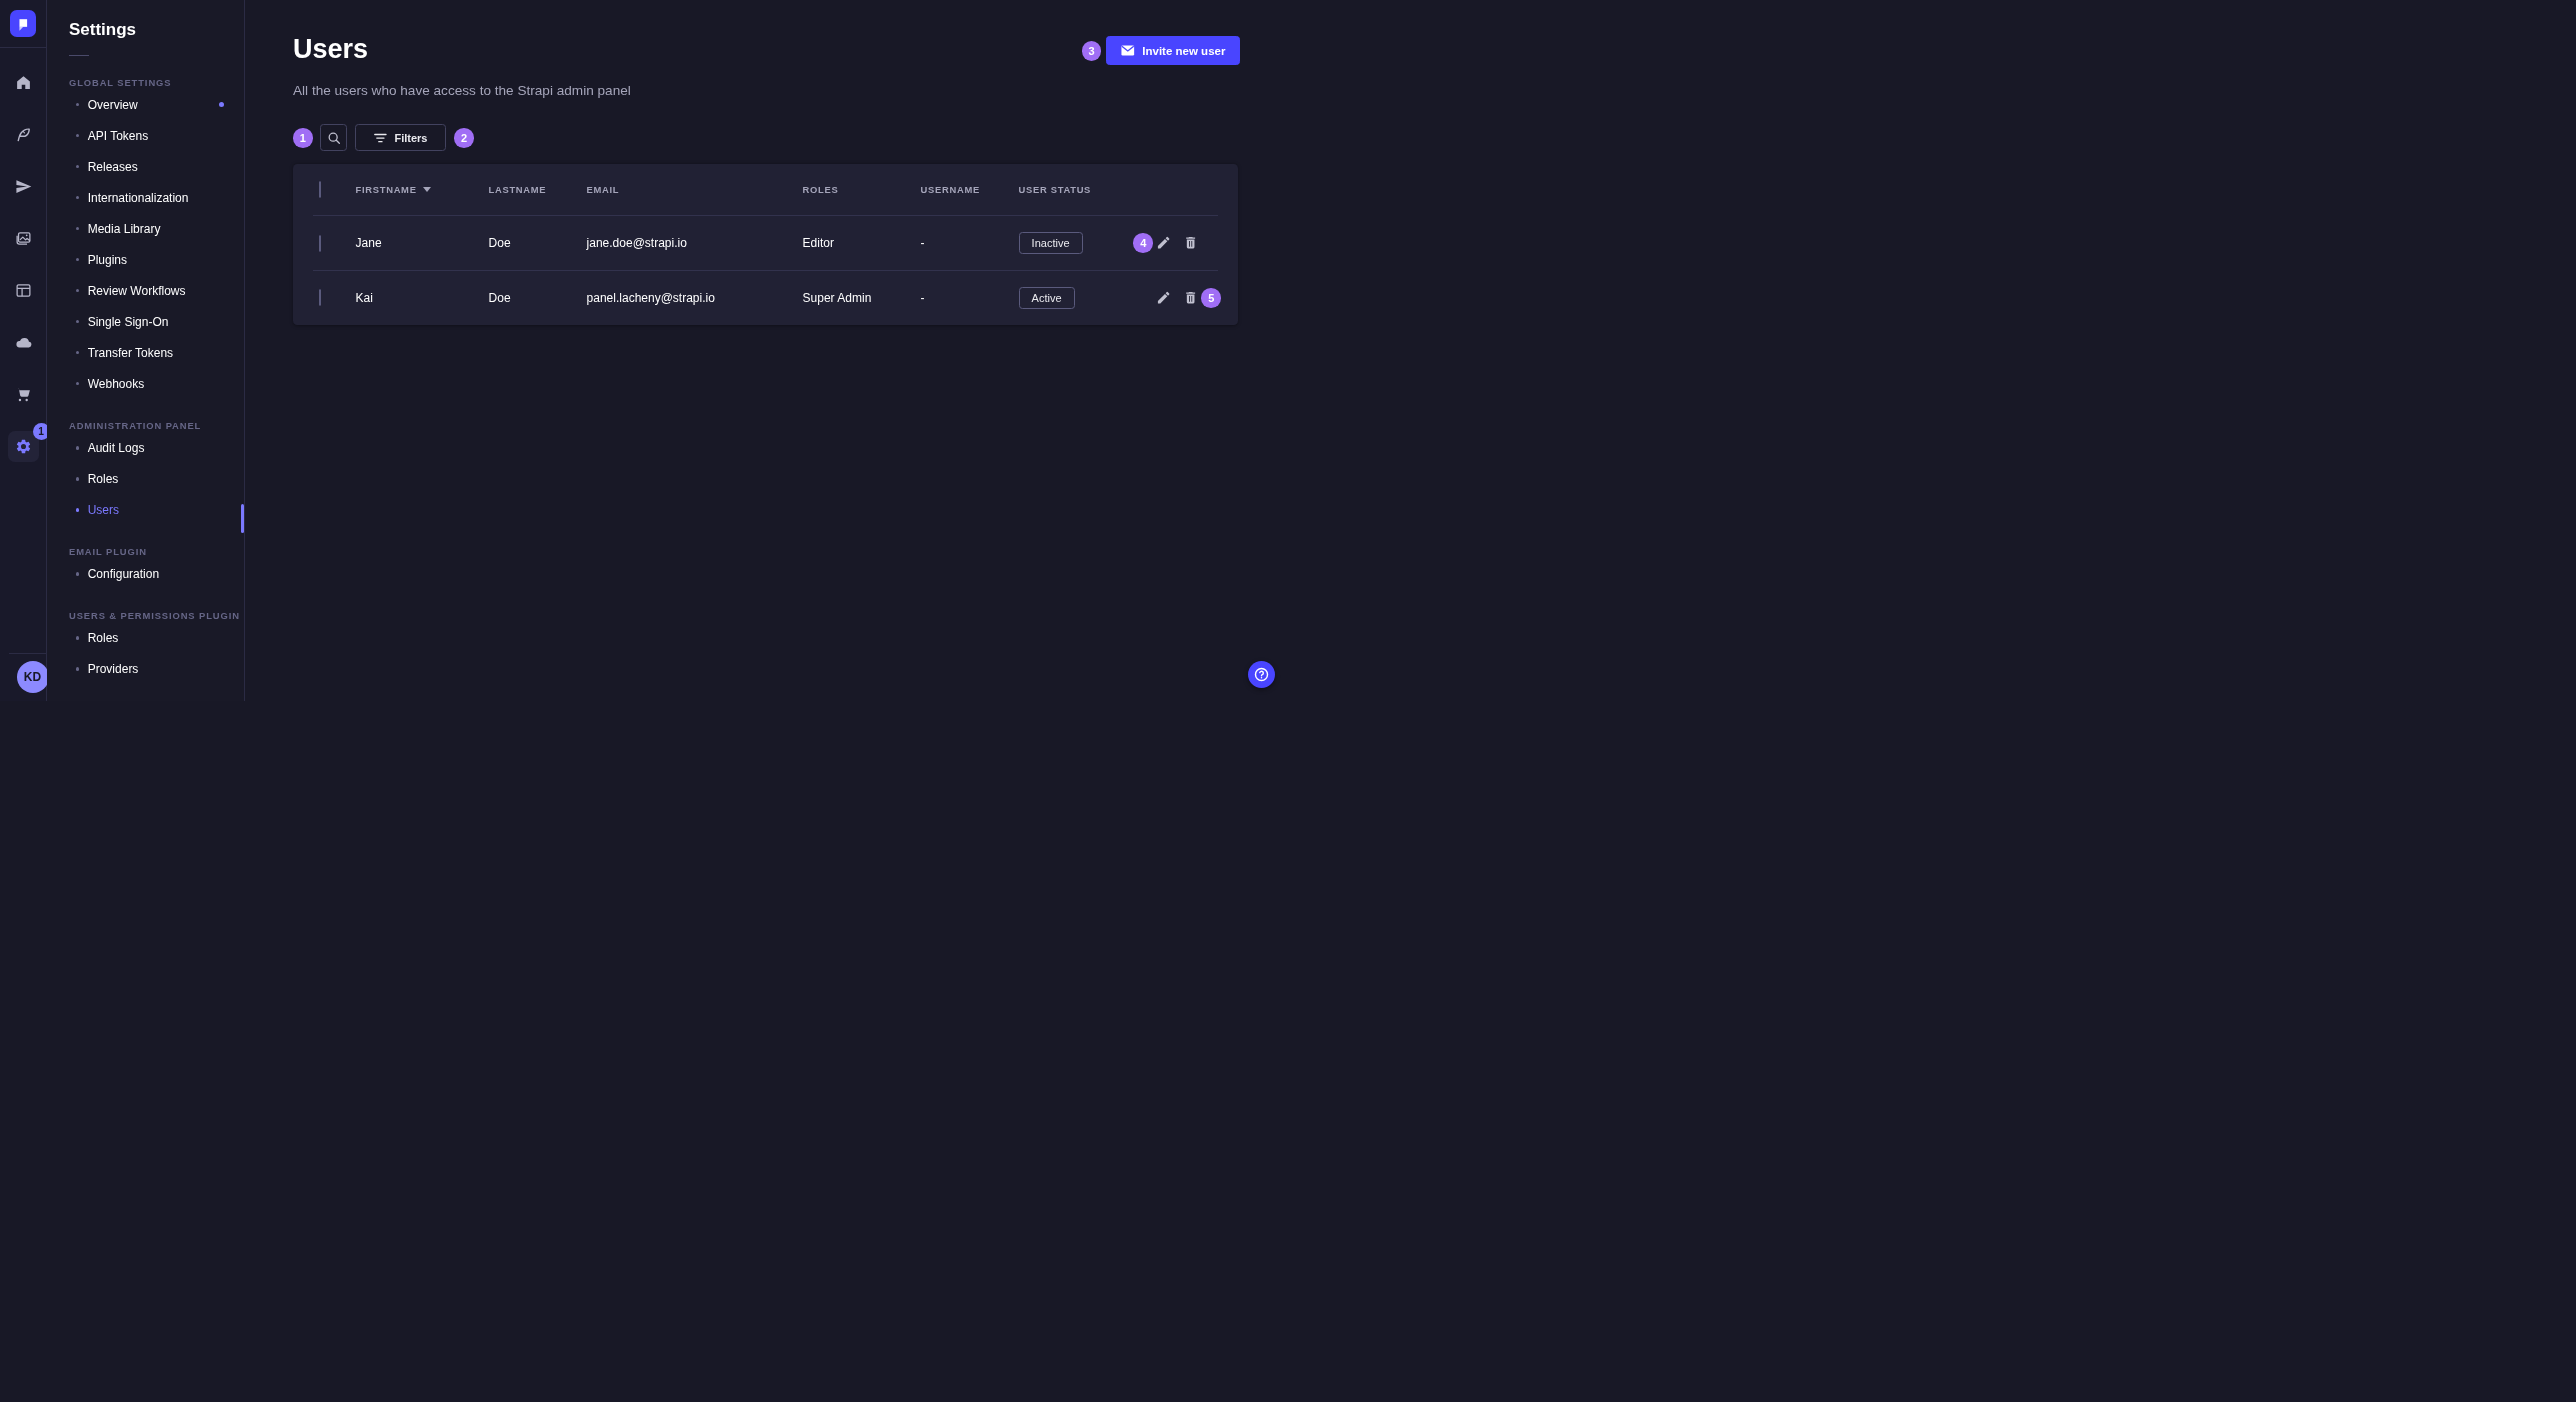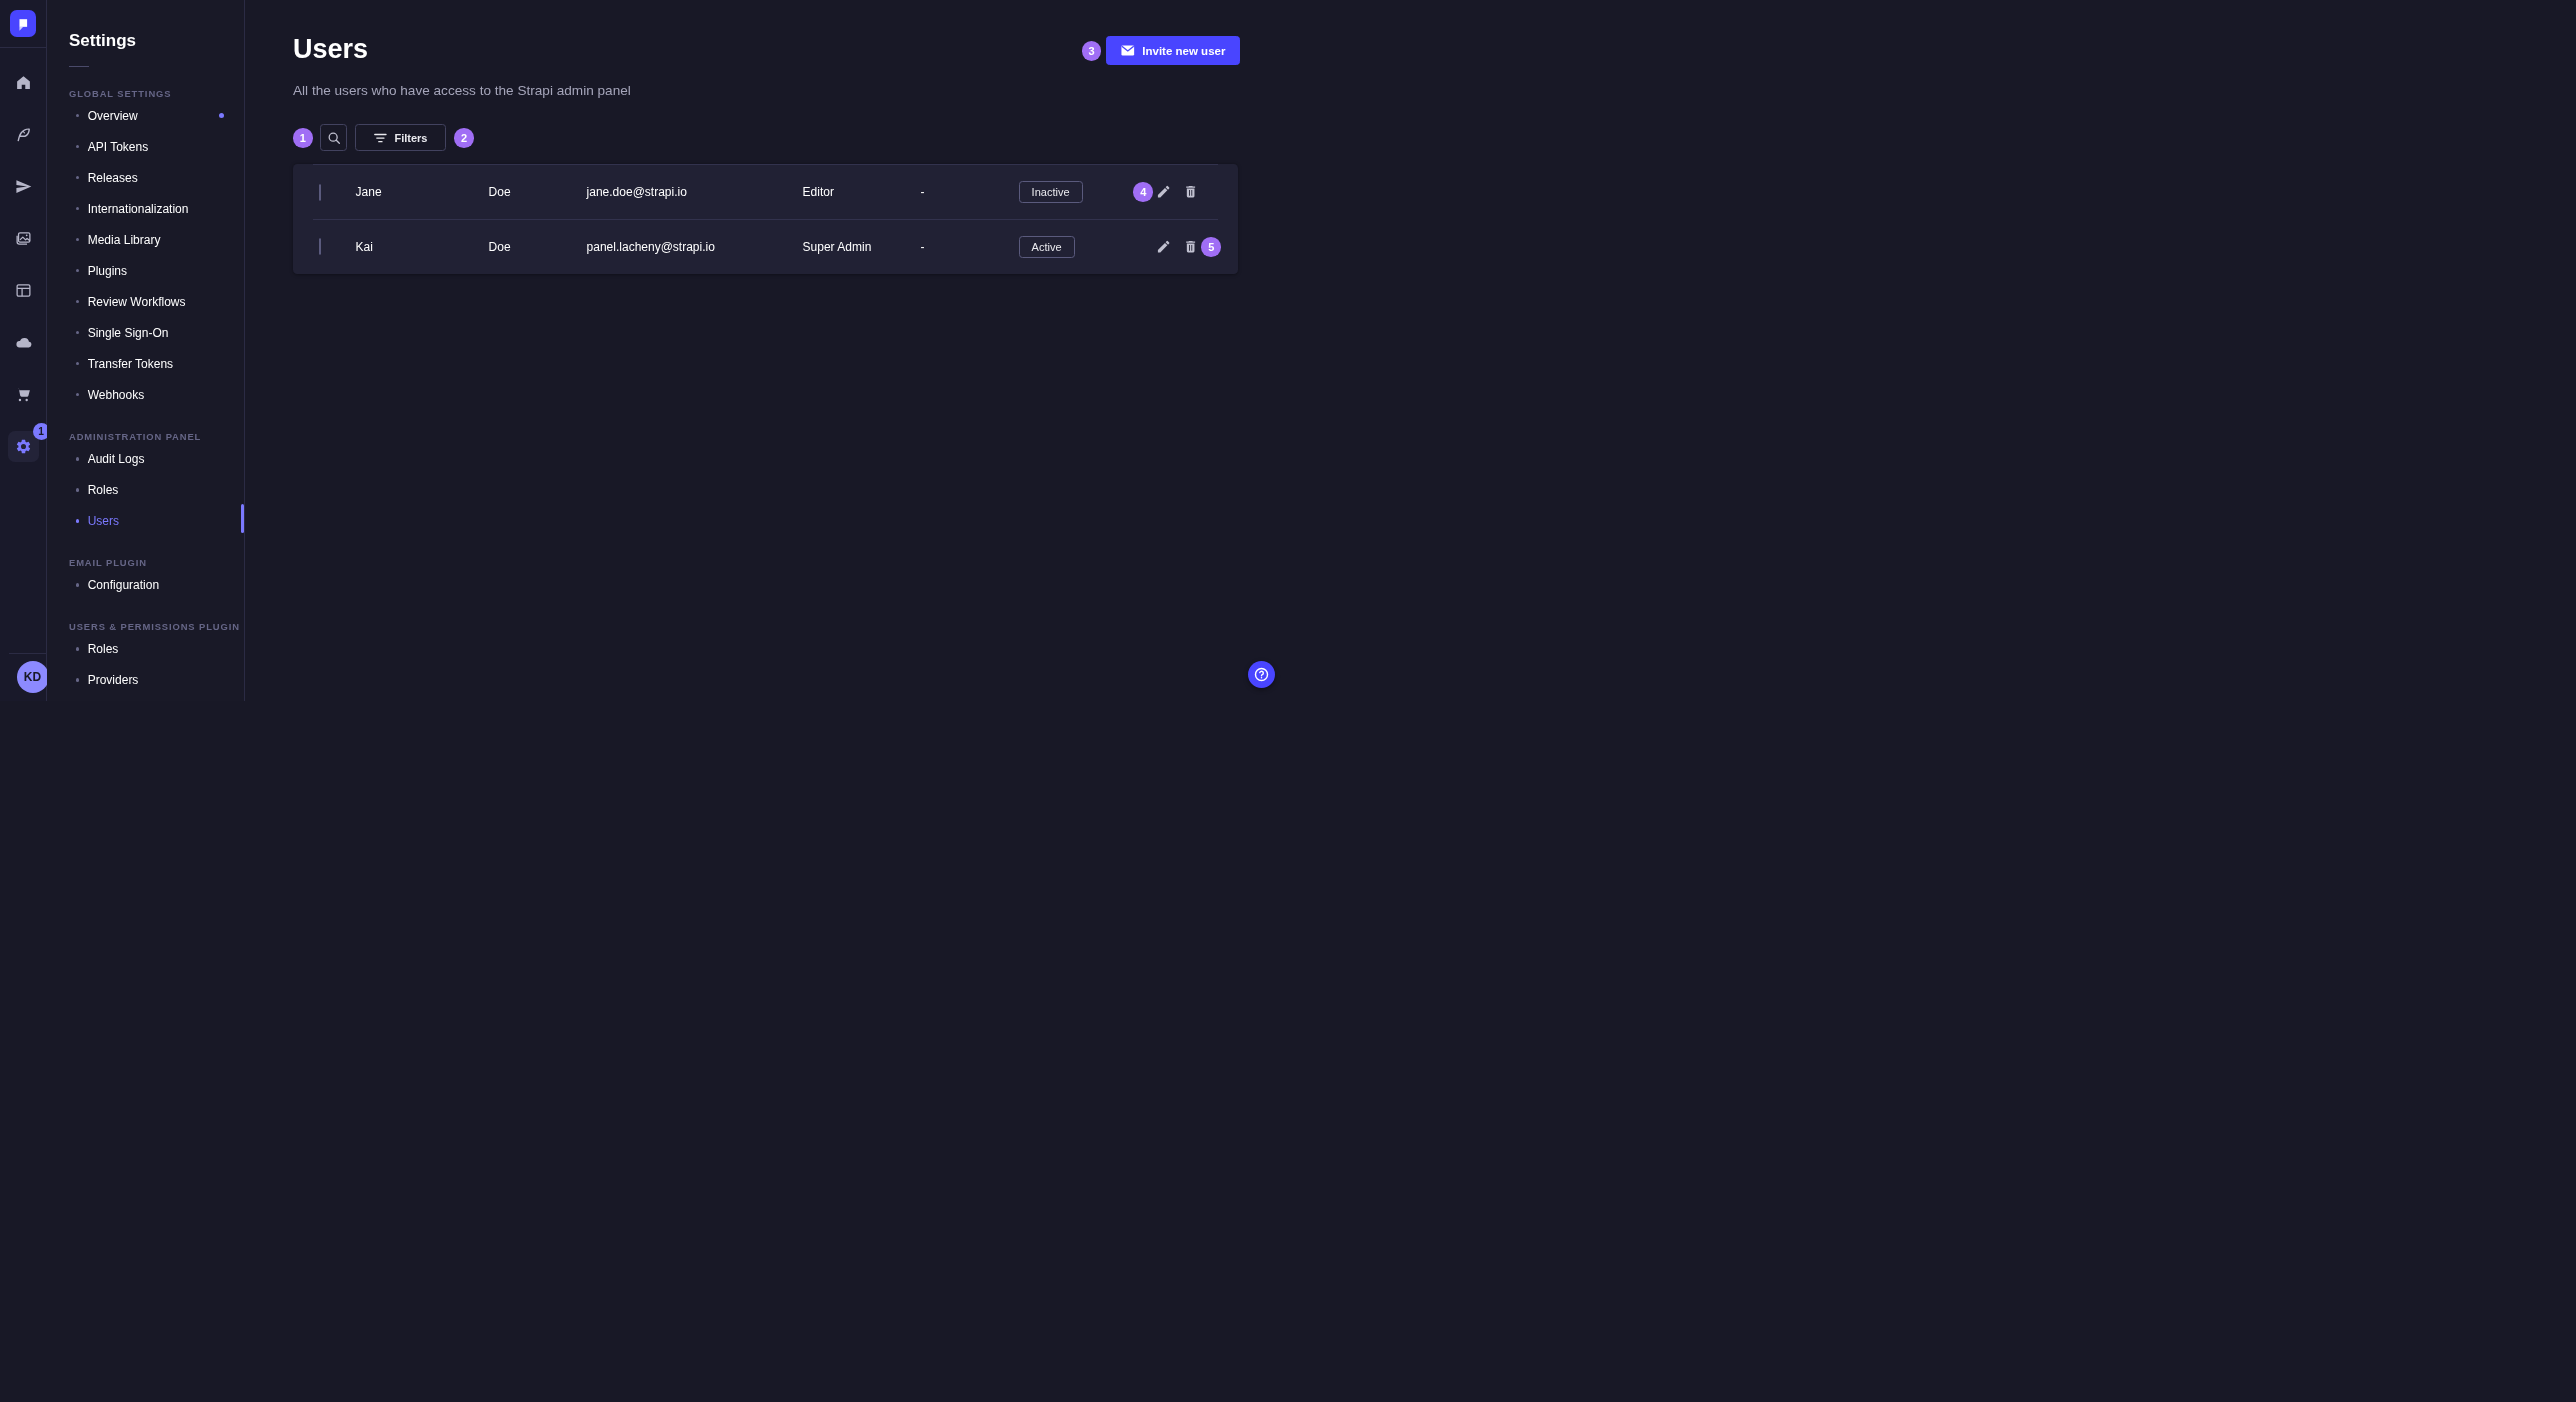--- a/index.html
+++ b/index.html
@@ -38,21 +38,21 @@
   .avatar {
     width:32px; height:32px; border-radius:50%; background:#8c8aff;
     color:#181826; font-size:12px; font-weight:700;
     display:flex; align-items:center; justify-content:center; margin:6.8px 0 8.5px;
   }
 
   
   .sidebar {
     width:198px; height:701px; background:#191927;
     border-right:0.9px solid #2b2b44; position:relative; flex:0 0 auto;
-    padding:31px 0 0 22px;
+    padding:20px 0 0 22px;
   }
   .sidebar-title { font-size:17px; font-weight:700; color:#ffffff; }
   .sidebar-title-divider { width:20.4px; height:0.9px; background:#4a4a6a; margin-top:15.3px; }
   .section-header {
     font-size:9.4px; font-weight:700; letter-spacing:0.9px; color:#666687;
     margin-top:20.4px; margin-bottom:1.7px;
   }
   .nav-item {
     height:31px; display:flex; align-items:center; gap:8.5px;
     padding-left:6.8px; padding-right:20.4px; font-size:12px; color:#ffffff; cursor:pointer;
@@ -320,20 +320,33 @@
       <svg width="12.8" height="10.2" viewBox="0 0 16 12" stroke="#eaeaef" stroke-width="1.7" stroke-linecap="round">
         <path d="M1 1.5h14M3.5 6h9M6 10.5h4"></path>
       </svg>
       <span>Filters</span>
     </button>
     <span class="som">2</span>
   </div>
 
   <section class="card">
 
+    <div class="trow head">
+      <div><span class="checkbox"></span></div>
+      <div class="th">
+        <span>FIRSTNAME</span>
+        <span class="sort-arrow"></span>
+      </div>
+      <div class="th">LASTNAME</div>
+      <div class="th">EMAIL</div>
+      <div class="th">ROLES</div>
+      <div class="th">USERNAME</div>
+      <div class="th">USER STATUS</div>
+      <div></div>
+    </div>
 
     <div class="row-divider"></div>
 
     <div class="trow body-row">
       <div><span class="checkbox"></span></div>
       <div class="td">Jane</div>
       <div class="td">Doe</div>
       <div class="td">jane.doe@strapi.io</div>
       <div class="td">Editor</div>
       <div class="td">-</div>

